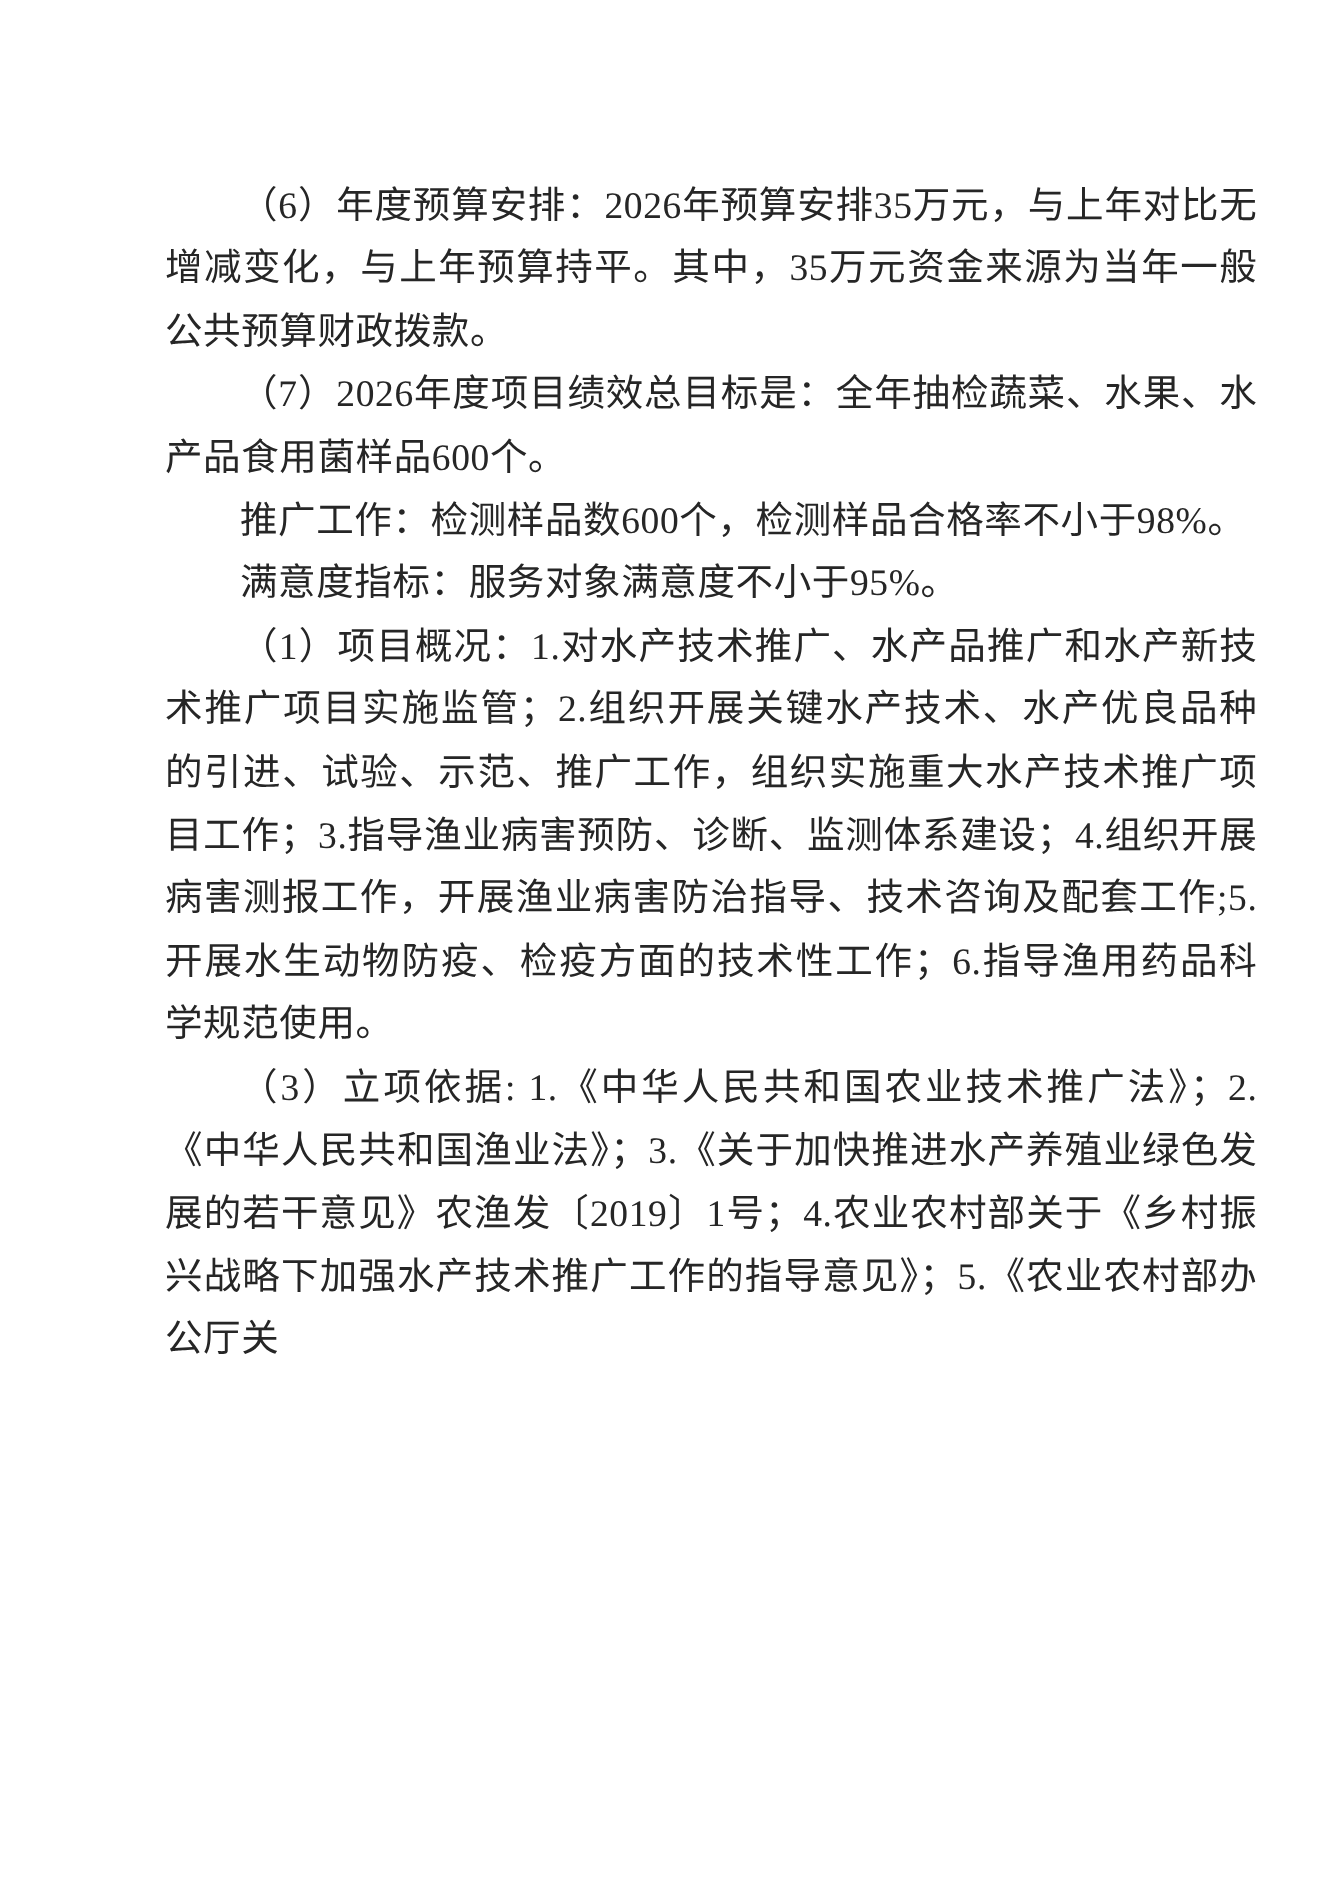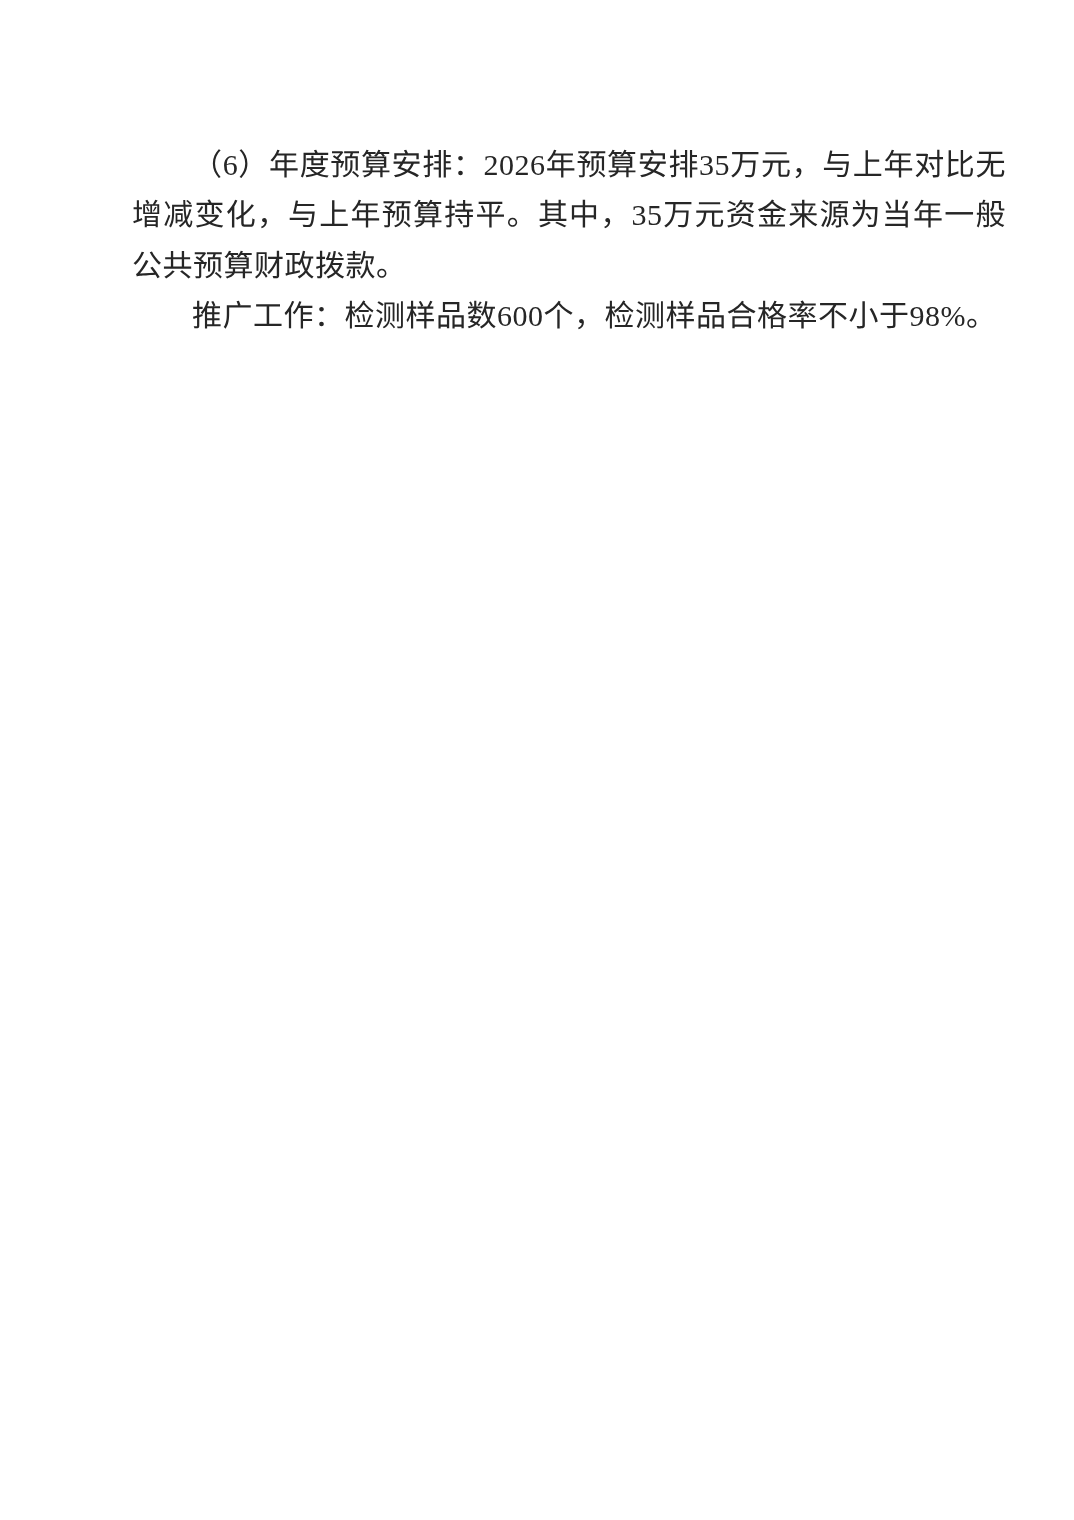--- a/index.html
+++ b/index.html
@@ -31,14 +31,18 @@
     text-justify: inter-character;
     text-indent: 2em;
     letter-spacing: 0.5px;
   }
 </style>
 </head>
 <body>
 
 <div class="page">
   <p>（6）年度预算安排：2026年预算安排35万元，与上年对比无增减变化，与上年预算持平。其中，35万元资金来源为当年一般公共预算财政拨款。</p>
+  <p>（7）2026年度项目绩效总目标是：全年抽检蔬菜、水果、水产品食用菌样品600个。</p>
   <p>推广工作：检测样品数600个，检测样品合格率不小于98%。</p>
+  <p>满意度指标：服务对象满意度不小于95%。</p>
+  <p>（1）项目概况：1.对水产技术推广、水产品推广和水产新技术推广项目实施监管；2.组织开展关键水产技术、水产优良品种的引进、试验、示范、推广工作，组织实施重大水产技术推广项目工作；3.指导渔业病害预防、诊断、监测体系建设；4.组织开展病害测报工作，开展渔业病害防治指导、技术咨询及配套工作;5.开展水生动物防疫、检疫方面的技术性工作；6.指导渔用药品科学规范使用。</p>
+  <p>（3）立项依据: 1.《中华人民共和国农业技术推广法》；2.《中华人民共和国渔业法》；3.《关于加快推进水产养殖业绿色发展的若干意见》农渔发〔2019〕1号；4.农业农村部关于《乡村振兴战略下加强水产技术推广工作的指导意见》；5.《农业农村部办公厅关</p>
 </div>
 
 </body></html>

